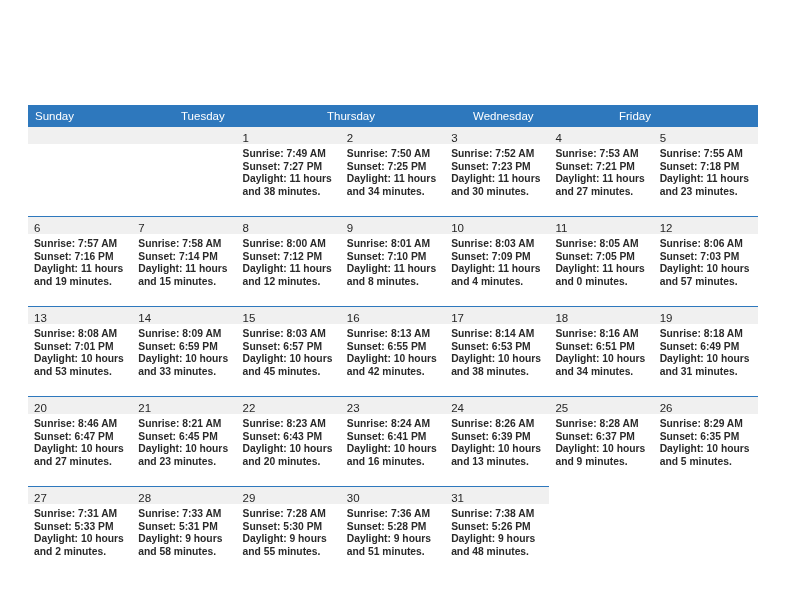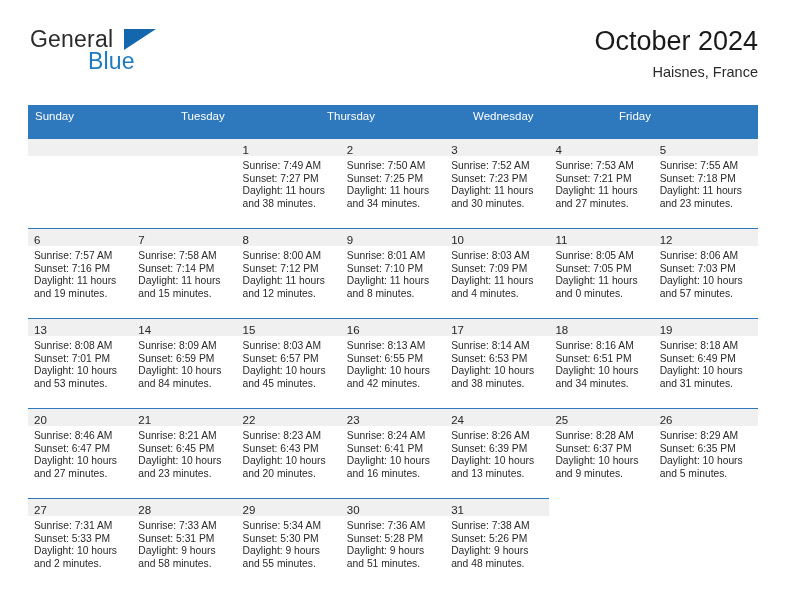--- a/index.html
+++ b/index.html
@@ -99,21 +99,21 @@
     background: #2e78bd;
   }
   .weekday {
     flex: 1 1 0;
     min-width: 0;
     color: #ffffff;
     font-size: 11.5px;
     line-height: 13px;
     padding: 5px 0 5px 7px;
     box-sizing: border-box;
-    height: 33px;
+    height: 21px;
     white-space: nowrap;
     overflow: hidden;
   }
 
   .week {
     display: flex;
     width: 100%;
     height: 90px;
   }
   .cell {
@@ -139,47 +139,34 @@
     padding: 1px 0 0 6px;
     box-sizing: border-box;
   }
   .daynum {
     font-size: 11.5px;
     line-height: 15px;
     color: #262626;
   }
   .cell-body {
     padding: 4px 4px 0 6px;
+    font-weight: bold;
   }
   .cell-body div {
     font-size: 10.3px;
     line-height: 12.6px;
     color: #2a2a2a;
     white-space: nowrap;
   }
 </style>
 </head>
 <body>
 
 <div class="page">
 
-  <div class="header">
-
-    <div class="brand">
-      <span class="brand-general">General</span>
-      <span class="brand-triangle"></span>
-      <span class="brand-blue">Blue</span>
-    </div>
-
-    <div class="title-block">
-      <div class="cal-title">October 2024</div>
-      <div class="cal-subtitle">Haisnes, France</div>
-    </div>
-
-  </div>
 
   <div class="calendar">
     <div class="weekdays" id="weekday-row">
         <div class="weekday">Sunday</div>
         <div class="weekday">Tuesday</div>
         <div class="weekday">Thursday</div>
         <div class="weekday">Wednesday</div>
         <div class="weekday">Friday</div>
       </div>
     <div id="weeks-container">
@@ -310,21 +297,21 @@
               <div>Daylight: 10 hours</div>
               <div>and 53 minutes.</div>
             </div>
           </div>
           <div class="cell filled">
             <div class="daynum-band"><span class="daynum">14</span></div>
             <div class="cell-body">
               <div>Sunrise: 8:09 AM</div>
               <div>Sunset: 6:59 PM</div>
               <div>Daylight: 10 hours</div>
-              <div>and 84 minutes.</div>
+              <div>and 33 minutes.</div>
             </div>
           </div>
           <div class="cell filled">
             <div class="daynum-band"><span class="daynum">15</span></div>
             <div class="cell-body">
               <div>Sunrise: 8:03 AM</div>
               <div>Sunset: 6:57 PM</div>
               <div>Daylight: 10 hours</div>
               <div>and 45 minutes.</div>
             </div>
@@ -446,21 +433,21 @@
             <div class="cell-body">
               <div>Sunrise: 7:33 AM</div>
               <div>Sunset: 5:31 PM</div>
               <div>Daylight: 9 hours</div>
               <div>and 58 minutes.</div>
             </div>
           </div>
           <div class="cell filled">
             <div class="daynum-band"><span class="daynum">29</span></div>
             <div class="cell-body">
-              <div>Sunrise: 5:34 AM</div>
+              <div>Sunrise: 7:28 AM</div>
               <div>Sunset: 5:30 PM</div>
               <div>Daylight: 9 hours</div>
               <div>and 55 minutes.</div>
             </div>
           </div>
           <div class="cell filled">
             <div class="daynum-band"><span class="daynum">30</span></div>
             <div class="cell-body">
               <div>Sunrise: 7:36 AM</div>
               <div>Sunset: 5:28 PM</div>

